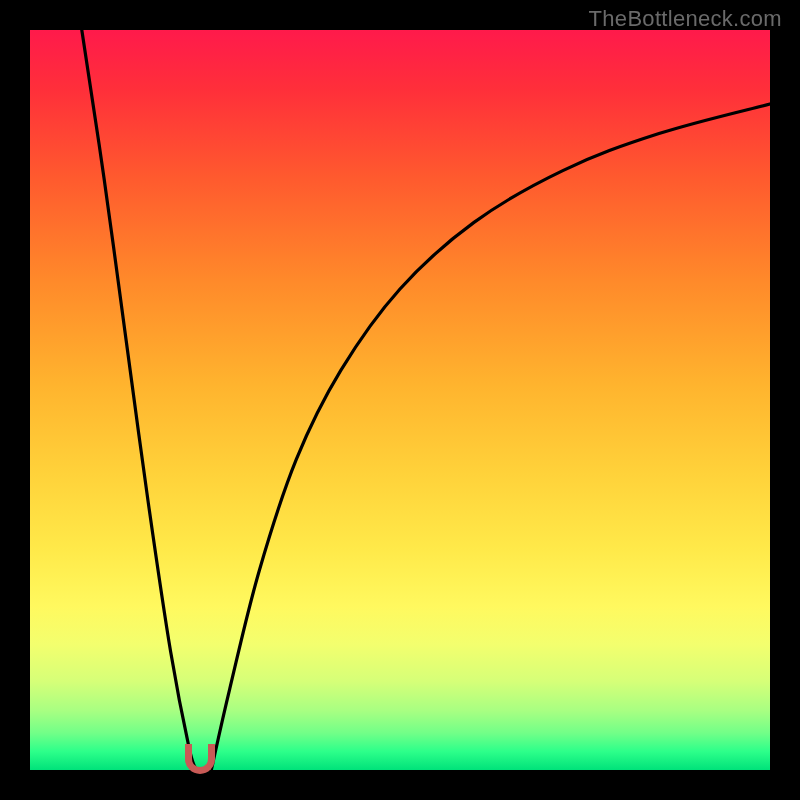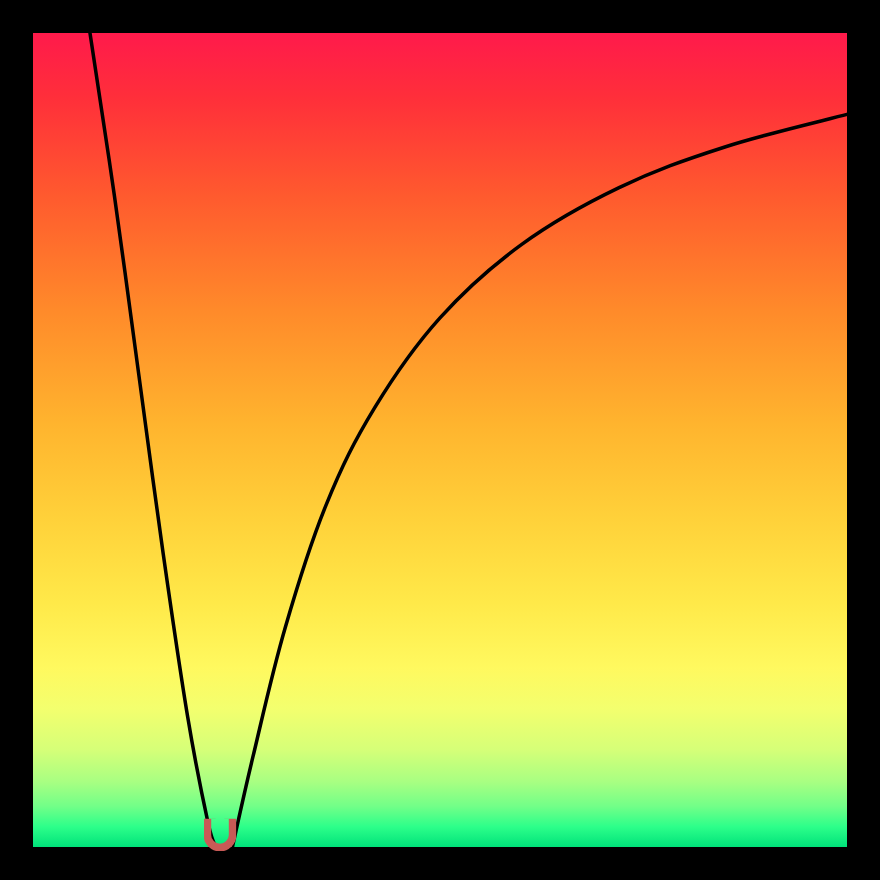--- a/index.html
+++ b/index.html
@@ -73,13 +73,14 @@
 <body>
 
 <div class="frame">
   <div class="plot">
     <svg class="curves" viewBox="0 0 740 740" preserveAspectRatio="none">
       <path id="left-branch" fill="none" stroke="#000000" stroke-width="3.2" stroke-linecap="round" d="M 51.800000000000004 0 C 55.79600000000001 26.64, 66.008 92.056, 74 148 C 81.992 203.94400000000002, 88.208 252.192, 96.2 310.8 C 104.19200000000001 369.408, 110.408 417.656, 118.4 473.6 C 126.39200000000001 529.544, 133.274 577.644, 140.6 621.6 C 147.926 665.556, 154.438 696.4879999999999, 159.1 717.8 C 163.762 739.112, 165.168 736.004, 166.5 740"></path>
       <path id="right-branch" fill="none" stroke="#000000" stroke-width="3.2" stroke-linecap="round" d="M 181.29999999999998 740 C 184.63 725.348, 191.142 694.564, 199.8 658.6 C 208.45800000000003 622.6360000000001, 217.412 581.4920000000001, 229.4 540.2 C 241.388 498.908, 251.748 465.164, 266.4 429.2 C 281.05199999999996 393.236, 292.152 371.03599999999994, 310.8 340.4 C 329.44800000000004 309.764, 346.024 285.64, 370 259 C 393.976 232.36, 414.696 213.712, 444 192.39999999999998 C 473.304 171.08799999999997, 499.49999999999994 156.5839999999999, 532.8 140.5999999999999 C 566.0999999999999 124.61599999999991, 591.704 115.58800000000001, 629 103.60000000000002 C 666.296 91.61200000000004, 720.02 79.328, 740 74"></path>
     </svg>
     <div class="marker" id="marker" style="width: 30.2px; left: 155.1px; top: 714px; border-color: rgb(200, 90, 86);"></div>
   </div>
+  <div class="watermark">TheBottleneck.com</div>
 </div>
 
 </body></html>

